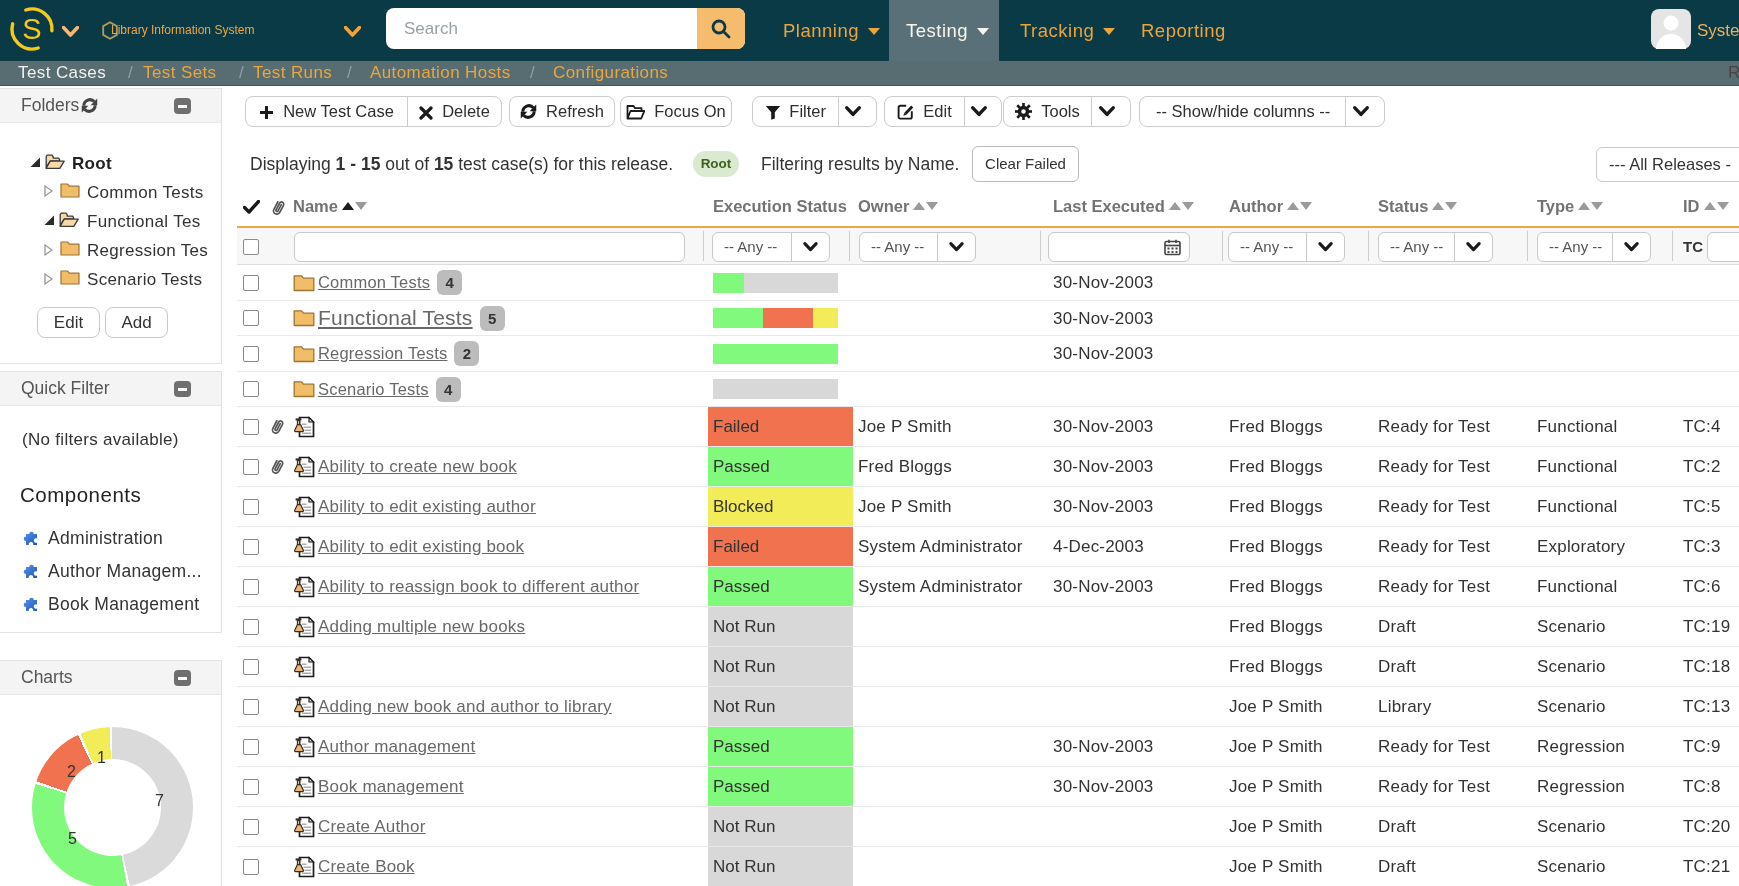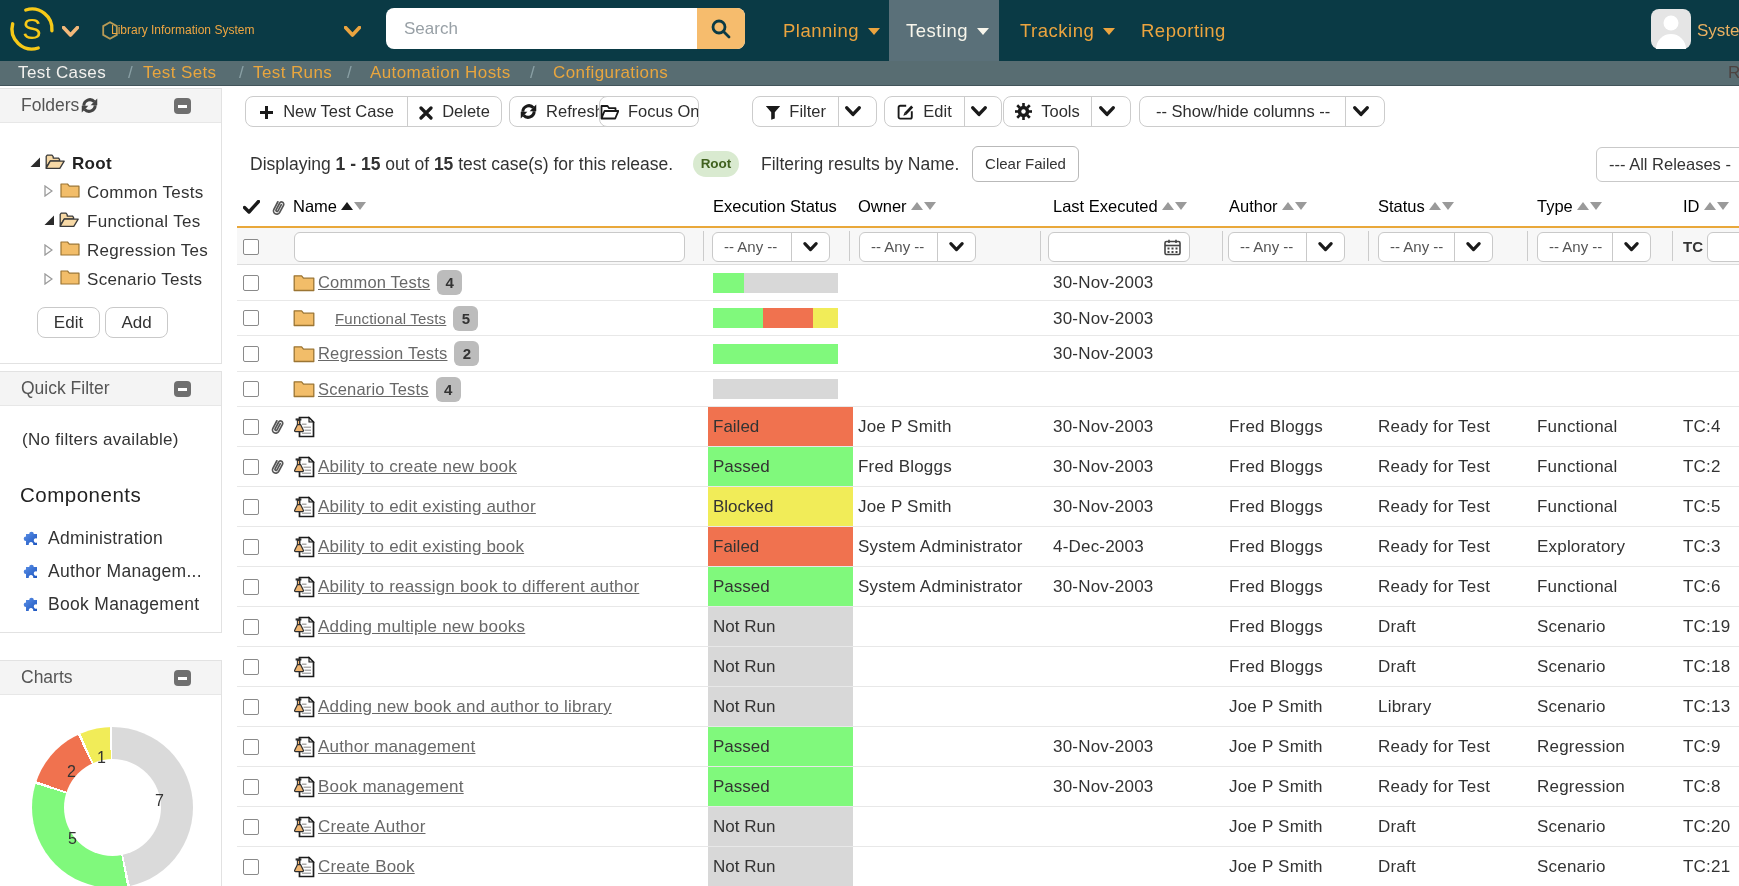--- a/index.html
+++ b/index.html
@@ -39,21 +39,21 @@
 .btn{height:29px;line-height:29px;font-size:16.5px;color:#2e2e2e;text-align:center;white-space:nowrap;}
 .btn+.btn{border-left:1px solid #ccc;}
 .btn svg{vertical-align:-2.5px;margin-right:9px;}
 .btn.car{display:flex;align-items:center;justify-content:center;}
 
 .leg{position:absolute;top:147px;height:35px;line-height:35px;font-size:17.5px;color:#333;white-space:nowrap;}
 #rootpill{position:absolute;left:693px;top:151px;width:46px;height:26px;background:#d9ead0;border-radius:13px;color:#40611f;font-size:13.5px;font-weight:bold;text-align:center;line-height:26px;}
 #clearf{position:absolute;left:972px;top:146px;width:107px;height:36px;background:#fff;border:1px solid #b9b9b9;border-radius:6px;font-size:15px;color:#333;text-align:center;line-height:34px;}
 #allrel{position:absolute;left:1596px;top:147px;width:190px;height:35px;background:#fff;border:1px solid #c9c9c9;border-radius:6px;font-size:16.5px;color:#333;line-height:33px;padding-left:12px;}
 
-.th{position:absolute;top:195px;height:22px;line-height:22px;font-weight:normal;font-size:16.5px;color:#000000;white-space:nowrap;}
+.th{position:absolute;top:195px;height:22px;line-height:22px;font-weight:bold;font-size:16.5px;color:#737373;white-space:nowrap;}
 .sa{display:inline-block;width:0;height:0;border-left:6.5px solid transparent;border-right:6.5px solid transparent;margin-left:4px;vertical-align:2px;}
 .sa.up{border-bottom:8px solid #9a9a9a;}
 .sa.dn{border-top:8px solid #9a9a9a;}
 .sa.upb{border-bottom:8px solid #1a1a1a;}
 #oline{position:absolute;left:237px;top:226px;width:1502px;height:2px;background:#e9a83b;}
 
 #frow{position:absolute;left:237px;top:228px;width:1502px;height:37px;background:#f7f7f7;border-bottom:1px solid #ddd;}
 .fsep{position:absolute;top:3px;height:30px;width:1px;background:#ccc;}
 .finput{position:absolute;top:4px;height:30px;background:#fff;border:1px solid #c9c9c9;border-radius:6px;}
 .fsel{position:absolute;top:4px;height:30px;background:#fff;border:1px solid #c9c9c9;border-radius:6px;display:flex;}
@@ -228,21 +228,21 @@
       </svg>Delete</span>
 </div>
 <div class="grp" style="left:509px;width:106px">
  <span class="btn" style="width:104px"><svg width="17" height="17" viewBox="0 0 18 18">
         <path d="M3 9.2 A6.4 6.4 0 0 1 14.2 5.0" fill="none" stroke="#1a1a1a" stroke-width="3.2"></path>
         <polygon points="17.2,1.6 17.2,8.7 10.2,8.7" fill="#1a1a1a"></polygon>
         <path d="M15 8.8 A6.4 6.4 0 0 1 3.8 13" fill="none" stroke="#1a1a1a" stroke-width="3.2"></path>
         <polygon points="0.8,16.4 0.8,9.3 7.8,9.3" fill="#1a1a1a"></polygon>
       </svg>Refresh</span>
 </div>
-<div class="grp" style="left:599px;width:100px">
+<div class="grp" style="left:620px;width:112px">
  <span class="btn" style="width:122px"><svg width="19" height="16" viewBox="0 0 19 16">
         <path d="M1.5 14.5 L1.5 2 h6 l1.6 2.2 h6.4 V7 M1.5 14.5 L4.5 7 h13.8 l-3.1 7.5 z" fill="none" stroke="#1a1a1a" stroke-width="1.8" stroke-linejoin="round"></path>
       </svg>Focus On</span>
 </div>
 <div class="grp" style="left:752px;width:125px">
  <span class="btn" style="width:86px"><svg width="15" height="15" viewBox="0 0 15 15">
         <path d="M.8 1.0 H15.2 L9.8 7.3 V13.4 L6.2 14.8 V7.3 z" fill="#1a1a1a"></path>
       </svg>Filter</span>
  <span class="btn car" style="width:38px">
       <svg width="16" height="11" viewBox="0 0 16 11">
@@ -398,21 +398,21 @@
       <span class="cN" style="width:94px"></span>
     </span>
     <span class="cell" style="left:816px;top:0;line-height:35px">30-Nov-2003</span>
   </div>
 <div class="row frow36" style="top:300.5px">
     <span class="cbx" style="left:6px;top:9.5px"></span>
     <div class="ncell" style="left:56px;top:0;height:35px">
       <svg style="margin-right:0" width="22" height="18" viewBox="0 0 22 18">
         <path d="M1.2 16.5 L1.2 1.8 h7.4 l1.9 2.4 H20.8 V16.5 z" fill="#f2bd69" stroke="#9b7533" stroke-width="1.3" stroke-linejoin="round"></path>
       </svg>
-      <span class="lnk" style="margin-left:20px;font-size:15px">Functional Tests</span>
+      <span class="lnk" style="margin-left:3px;font-size:21px">Functional Tests</span>
       <span class="badge">5</span>
     </div>
     <span class="bar">
       <span class="cP" style="width:50px"></span>
       <span class="cF" style="width:50px"></span>
       <span class="cB" style="width:25px"></span>
     </span>
     <span class="cell" style="left:816px;top:0;line-height:35px">30-Nov-2003</span>
   </div>
 <div class="row frow36" style="top:336.0px">

